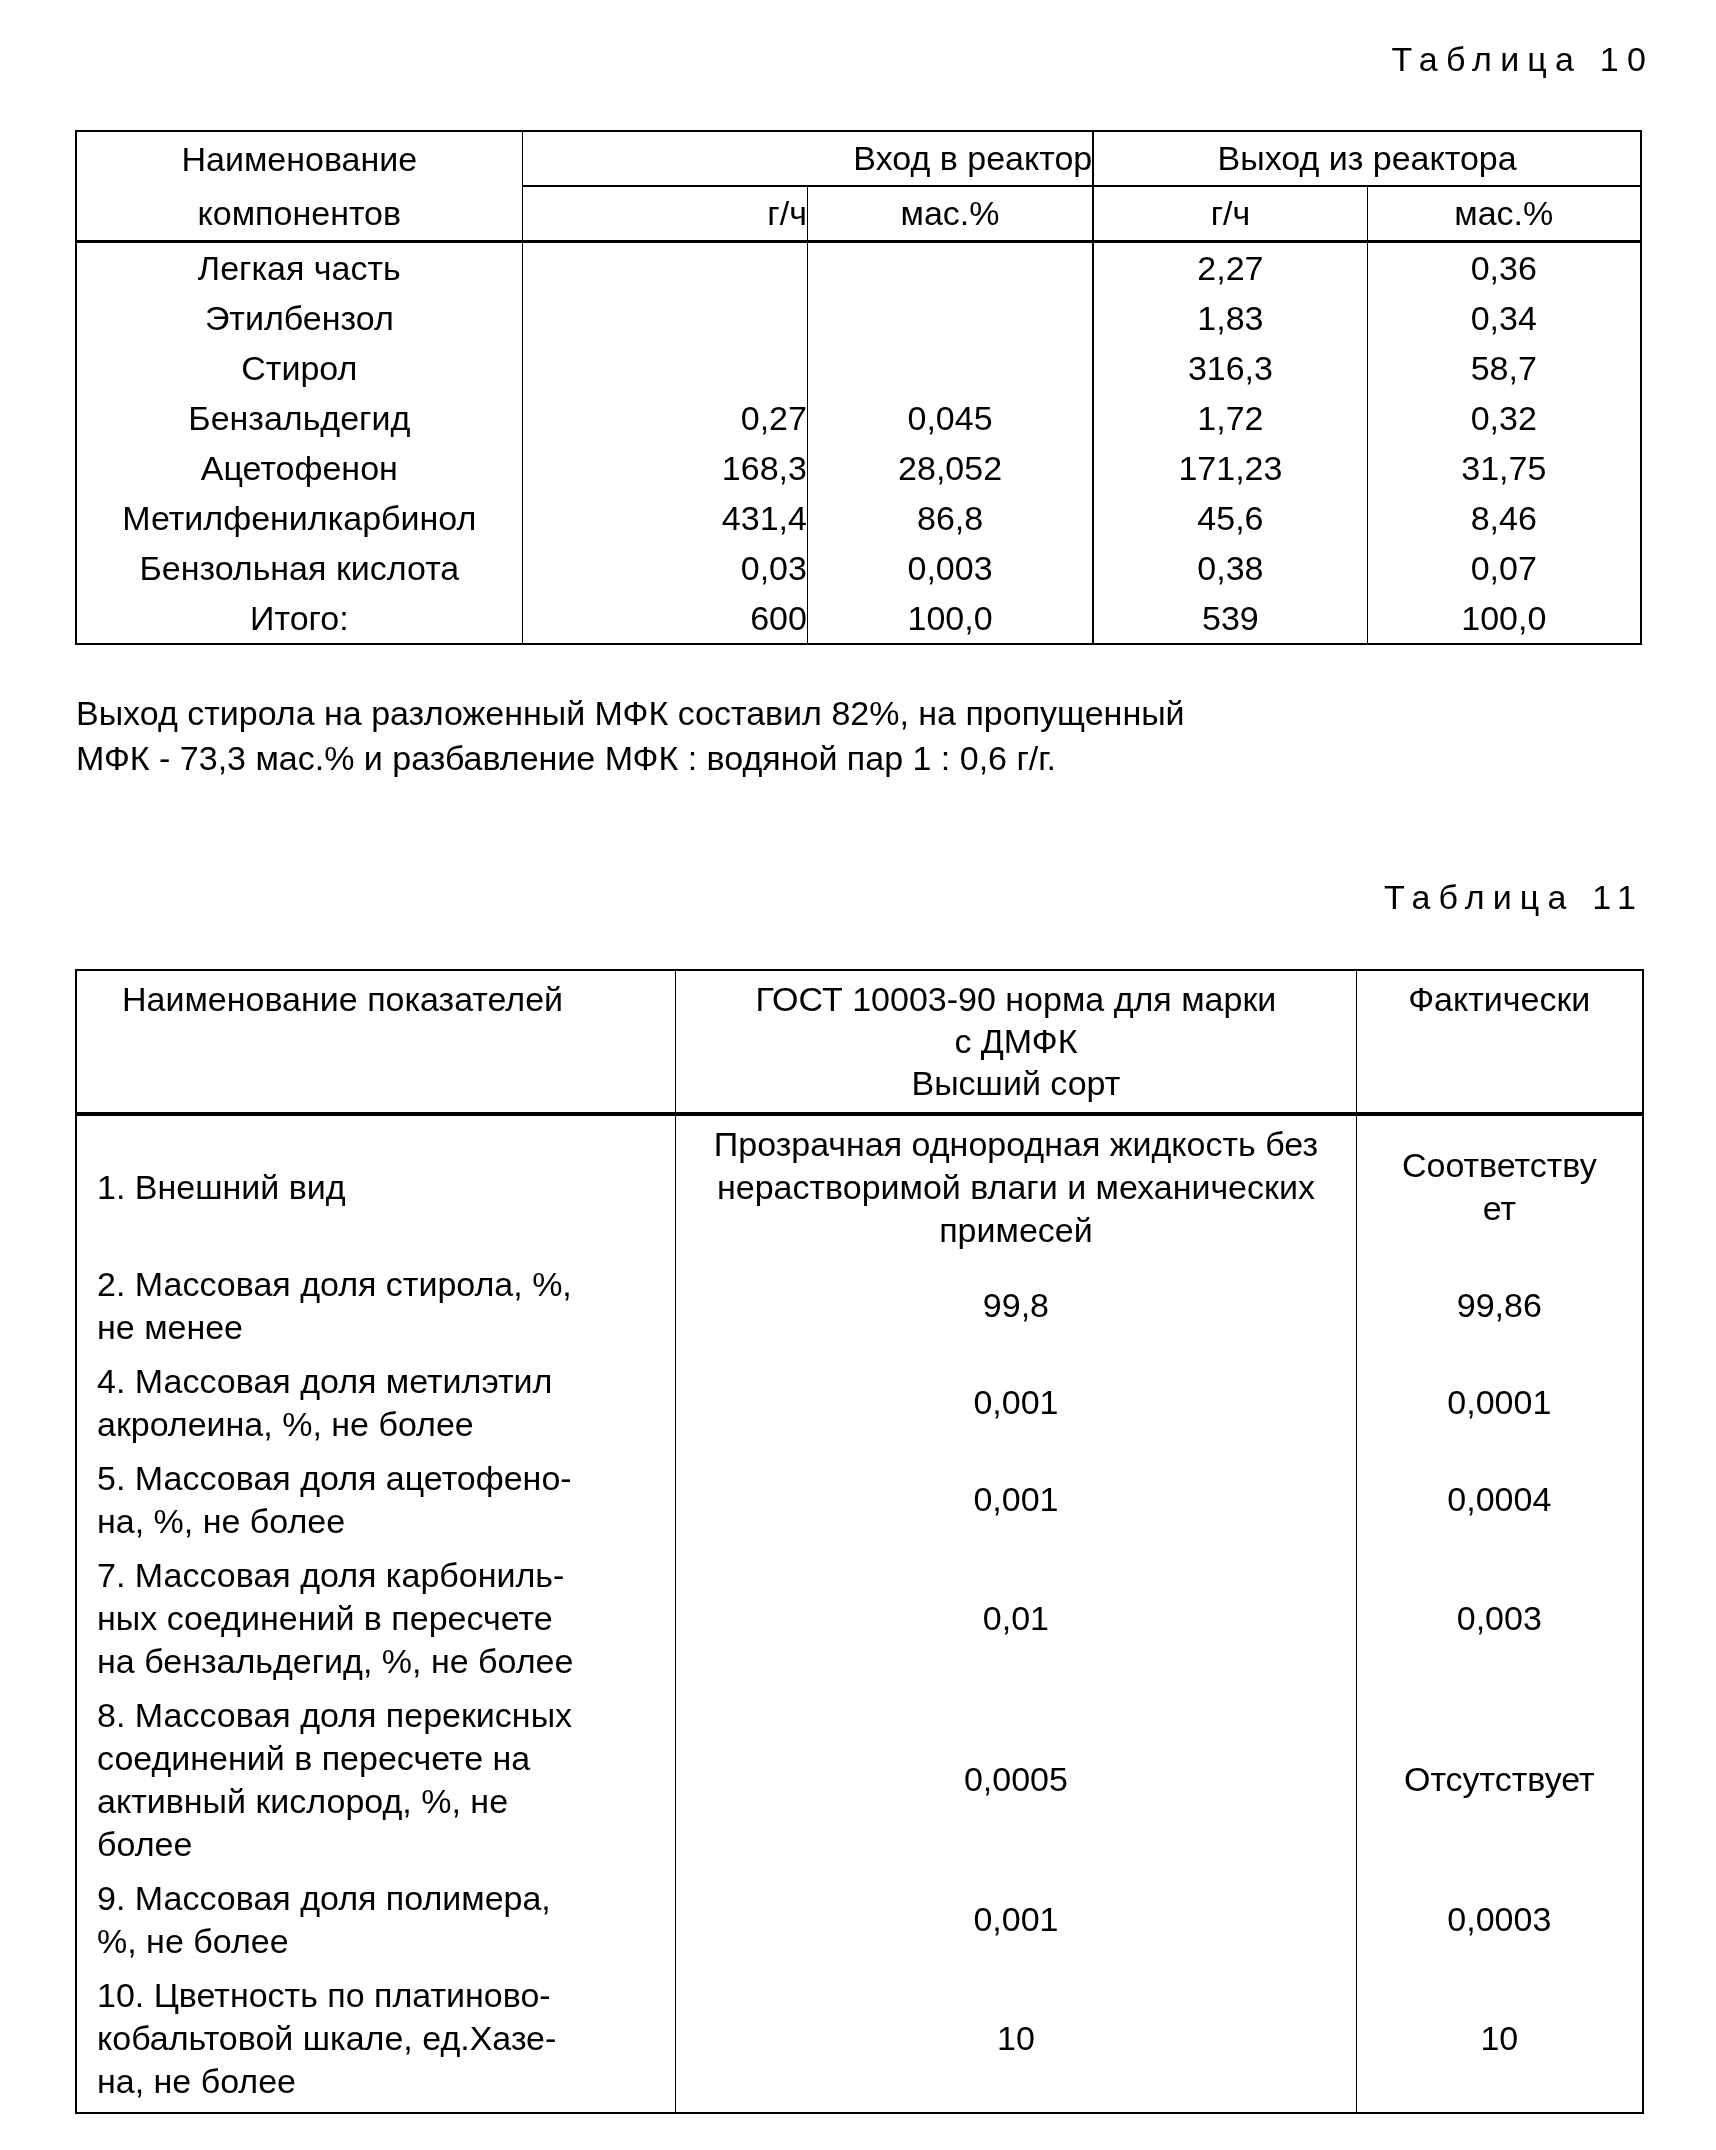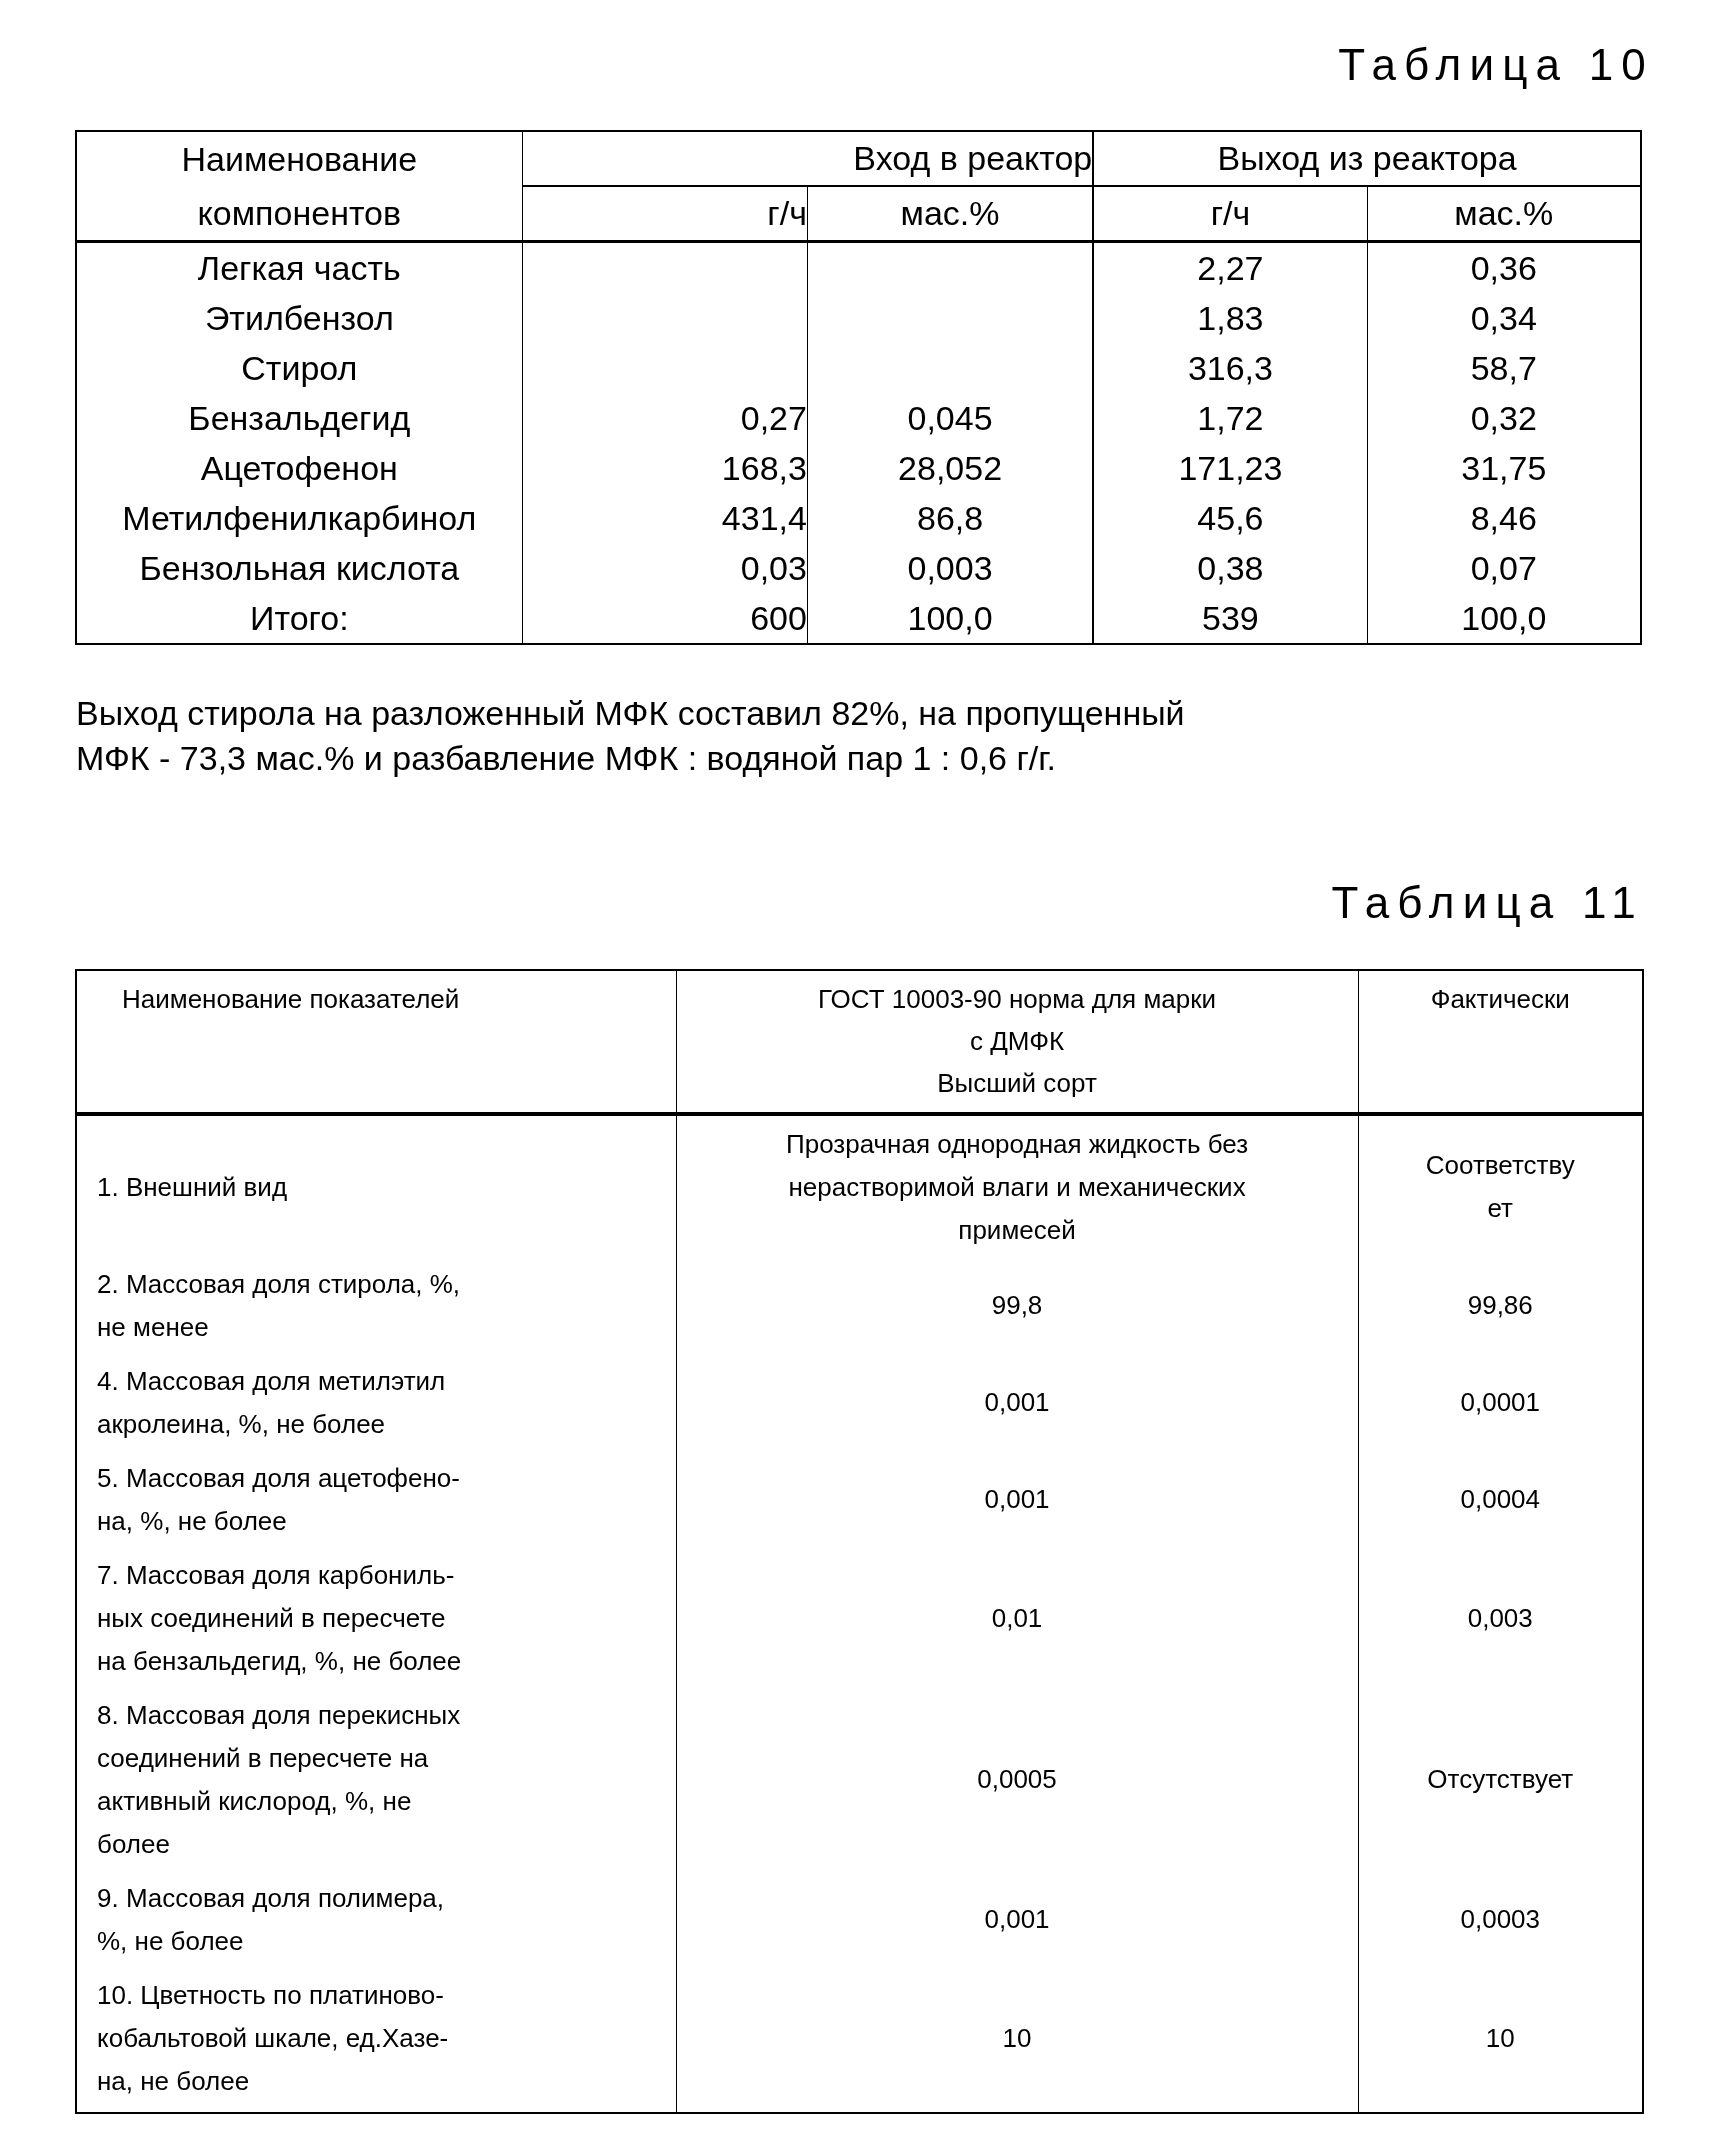--- a/index.html
+++ b/index.html
@@ -1,37 +1,37 @@
 <!DOCTYPE html>
 <html style="font-size:14.5px"><head>
 <meta charset="utf-8">
 <style>
   html, body { margin:0; padding:0; background:#ffffff; }
   body { width:1716px; height:2150px; position:relative; font-family:"Liberation Sans", sans-serif; color:#000; overflow:hidden; }
-  .caption { position:absolute; font-size:44px; letter-spacing:8.2px; white-space:nowrap; }
+  .caption { position:absolute; font-size:34px; letter-spacing:8.2px; white-space:nowrap; }
   #cap10 { right:62px; top:40px; }
   #cap11 { right:72px; top:878px; }
   table { position:absolute; border-collapse:collapse; font-size:34px; line-height:51px; }
   td, th { font-weight:normal; padding:0; vertical-align:middle; }
   
   #t10 { left:75px; top:130px; width:1567px; border:2.7px solid #000; }
   #t10 th { text-align:center; height:53px; }
   #t10 .c0 { width:445px; border-right:1.8px solid #000; }
   #t10 .c1 { width:285px; border-right:1.8px solid #000;text-align:right; }
   #t10 .c2 { width:285px; border-right:2.7px solid #000; }
   #t10 .c3 { width:273px; border-right:1.8px solid #000; }
   #t10 .c4 { width:273px; }
   #t10 .grp { border-bottom:2.7px solid #000; }
   #t10 .hdr2 th { border-bottom:3.6px solid #000; }
   #t10 td { text-align:center; height:50px; line-height:50px; }
   #t10 .sep-l { border-left:2.7px solid #000; }
   
   #para { position:absolute; left:76px; top:691px; width:1546px; font-size:34px; line-height:45px; }
   
-  #t11 { left:75px; top:969px; width:1569px; border:2.7px solid #000; font-size:26px;padding-left:41px; }
+  #t11 { left:75px; top:969px; width:1569px; border:2.7px solid #000; font-size:34px;padding-left:41px; }
   #t11 .k0 { width:580px; border-right:1.8px solid #000; text-align:left; padding-left:20px; }
   #t11 .k1 { width:716px; border-right:1.8px solid #000; text-align:center; }
   #t11 .k2 { width:293px; text-align:center; }
   #t11 thead th { vertical-align:top; line-height:42px; padding-top:7.3px; padding-bottom:7.3px; border-bottom:4.5px solid #000; height:122px; }
   #t11 thead th.k0 { padding-left:45px; }
   #t11 tbody td { line-height:43px; padding-top:5.5px; padding-bottom:5.5px; }
   #t11 tbody tr:first-child td { padding-top:7.3px; }
   #t11 tbody tr:last-child td { padding-bottom:9px; }
   .ml { white-space:pre-line; }
 </style>

